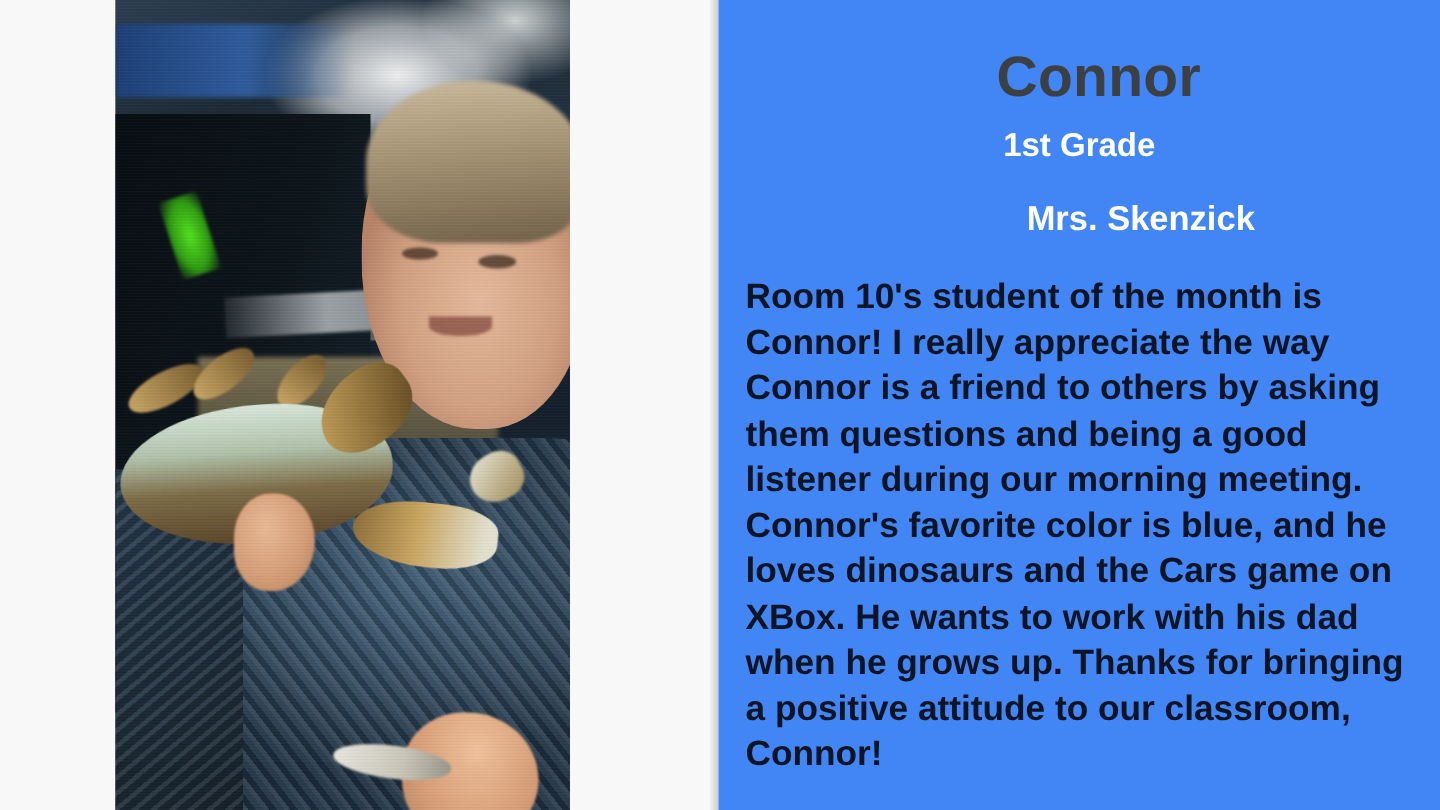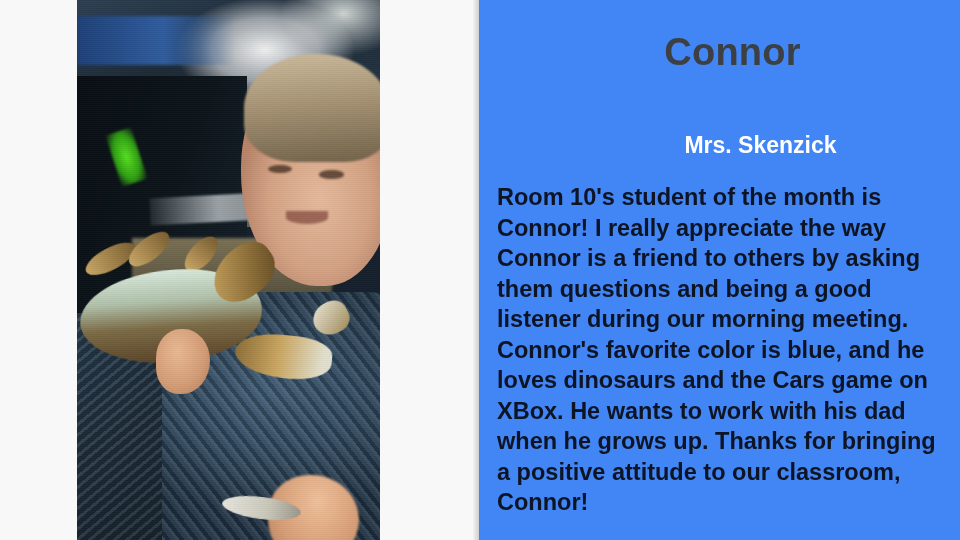--- a/index.html
+++ b/index.html
@@ -304,17 +304,18 @@
       <div class="photo-hand-2"></div>
       <div class="photo-rope"></div>
       <div class="photo-grain"></div>
     </div>
   </div>
 
   <div class="divider"></div>
 
   <div class="blue-pane">
     <div class="student-name">Connor</div>
+    <div class="student-grade">1st Grade</div>
     <div class="teacher-name">Mrs. Skenzick</div>
     <div class="bio-text">Room 10's student of the month is Connor! I really appreciate the way Connor is a friend to others by asking them questions and being a good listener during our morning meeting. Connor's favorite color is blue, and he loves dinosaurs and the Cars game on XBox. He wants to work with his dad when he grows up. Thanks for bringing a positive attitude to our classroom, Connor!</div>
   </div>
 
 </div>
 
 </body></html>

